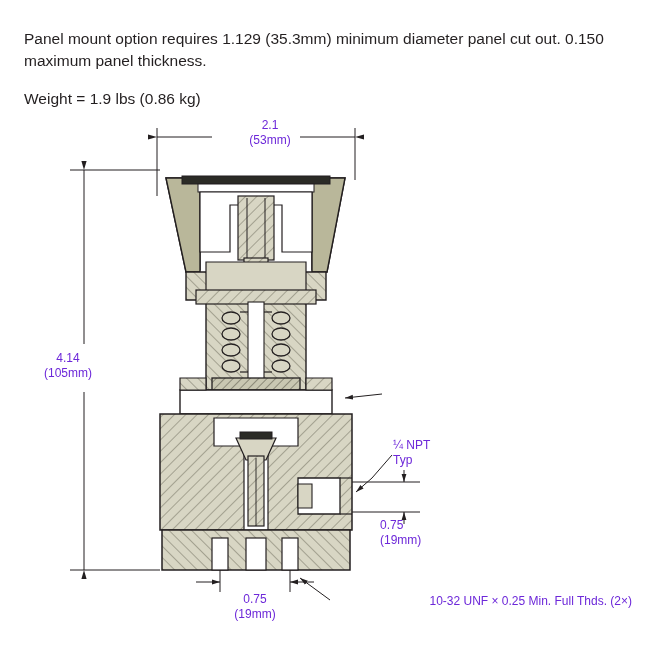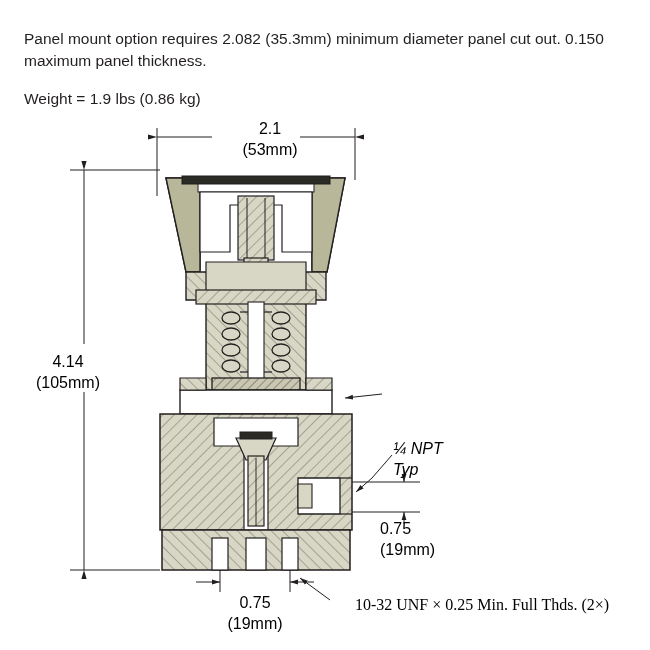--- a/index.html
+++ b/index.html
@@ -21,47 +21,47 @@
     font-size: 15.5px;
     line-height: 22px;
     color: #231f20;
     white-space: pre-wrap;
   }
   #note-panel { left: 24px; top: 28px; width: 600px; }
   #note-weight { left: 24px; top: 88px; width: 400px; }
 
   .dimlabel {
     position: absolute;
-    font-size: 16px;
-    line-height: 21px;
+    font-size: 12px;
+    line-height: 15px;
     text-align: center;
-    color: #000000;
+    color: #6d28d9;
     white-space: pre;
   }
 
   #dim-top      { left: 210px; top: 118px; width: 120px; }
   #dim-left     { left: 23px;  top: 351px; width: 90px; }
   #dim-dia      { left: 385px; top: 388px; width: 150px; text-align: left; }
-  #dim-npt      { left: 393px; top: 438px; width: 120px; text-align: left; font-style: italic; }
+  #dim-npt      { left: 393px; top: 438px; width: 120px; text-align: left; }
   #dim-075r     { left: 380px; top: 518px; width: 90px; text-align: left; }
   #dim-075b     { left: 205px; top: 592px; width: 100px; }
-  #dim-thd      { left: 332px; top: 594px; width: 300px; text-align: center; font-family: Liberation Serif, serif; }
+  #dim-thd      { left: 332px; top: 594px; width: 300px; text-align: right; }
 
   svg.draw {
     position: absolute;
     left: 0; top: 0;
     width: 650px; height: 650px;
   }
 </style>
 </head>
 <body>
 
 <div id="root">
 
-  <div class="note" id="note-panel">Panel mount option requires 2.082 (35.3mm) minimum diameter panel cut out. 0.150 maximum panel thickness.</div>
+  <div class="note" id="note-panel">Panel mount option requires 1.129 (35.3mm) minimum diameter panel cut out. 0.150 maximum panel thickness.</div>
   <div class="note" id="note-weight">Weight = 1.9 lbs (0.86 kg)</div>
 
   <svg class="draw" viewBox="0 0 650 650">
     <defs>
       <pattern id="hatchR" width="8" height="8" patternTransform="rotate(45)" patternUnits="userSpaceOnUse">
         <rect width="8" height="8" fill="#d8d6c4"></rect>
         <line x1="0" y1="0" x2="0" y2="8" stroke="#6f6d5c" stroke-width="1"></line>
       </pattern>
       <pattern id="hatchL" width="8" height="8" patternTransform="rotate(-45)" patternUnits="userSpaceOnUse">
         <rect width="8" height="8" fill="#d8d6c4"></rect>

